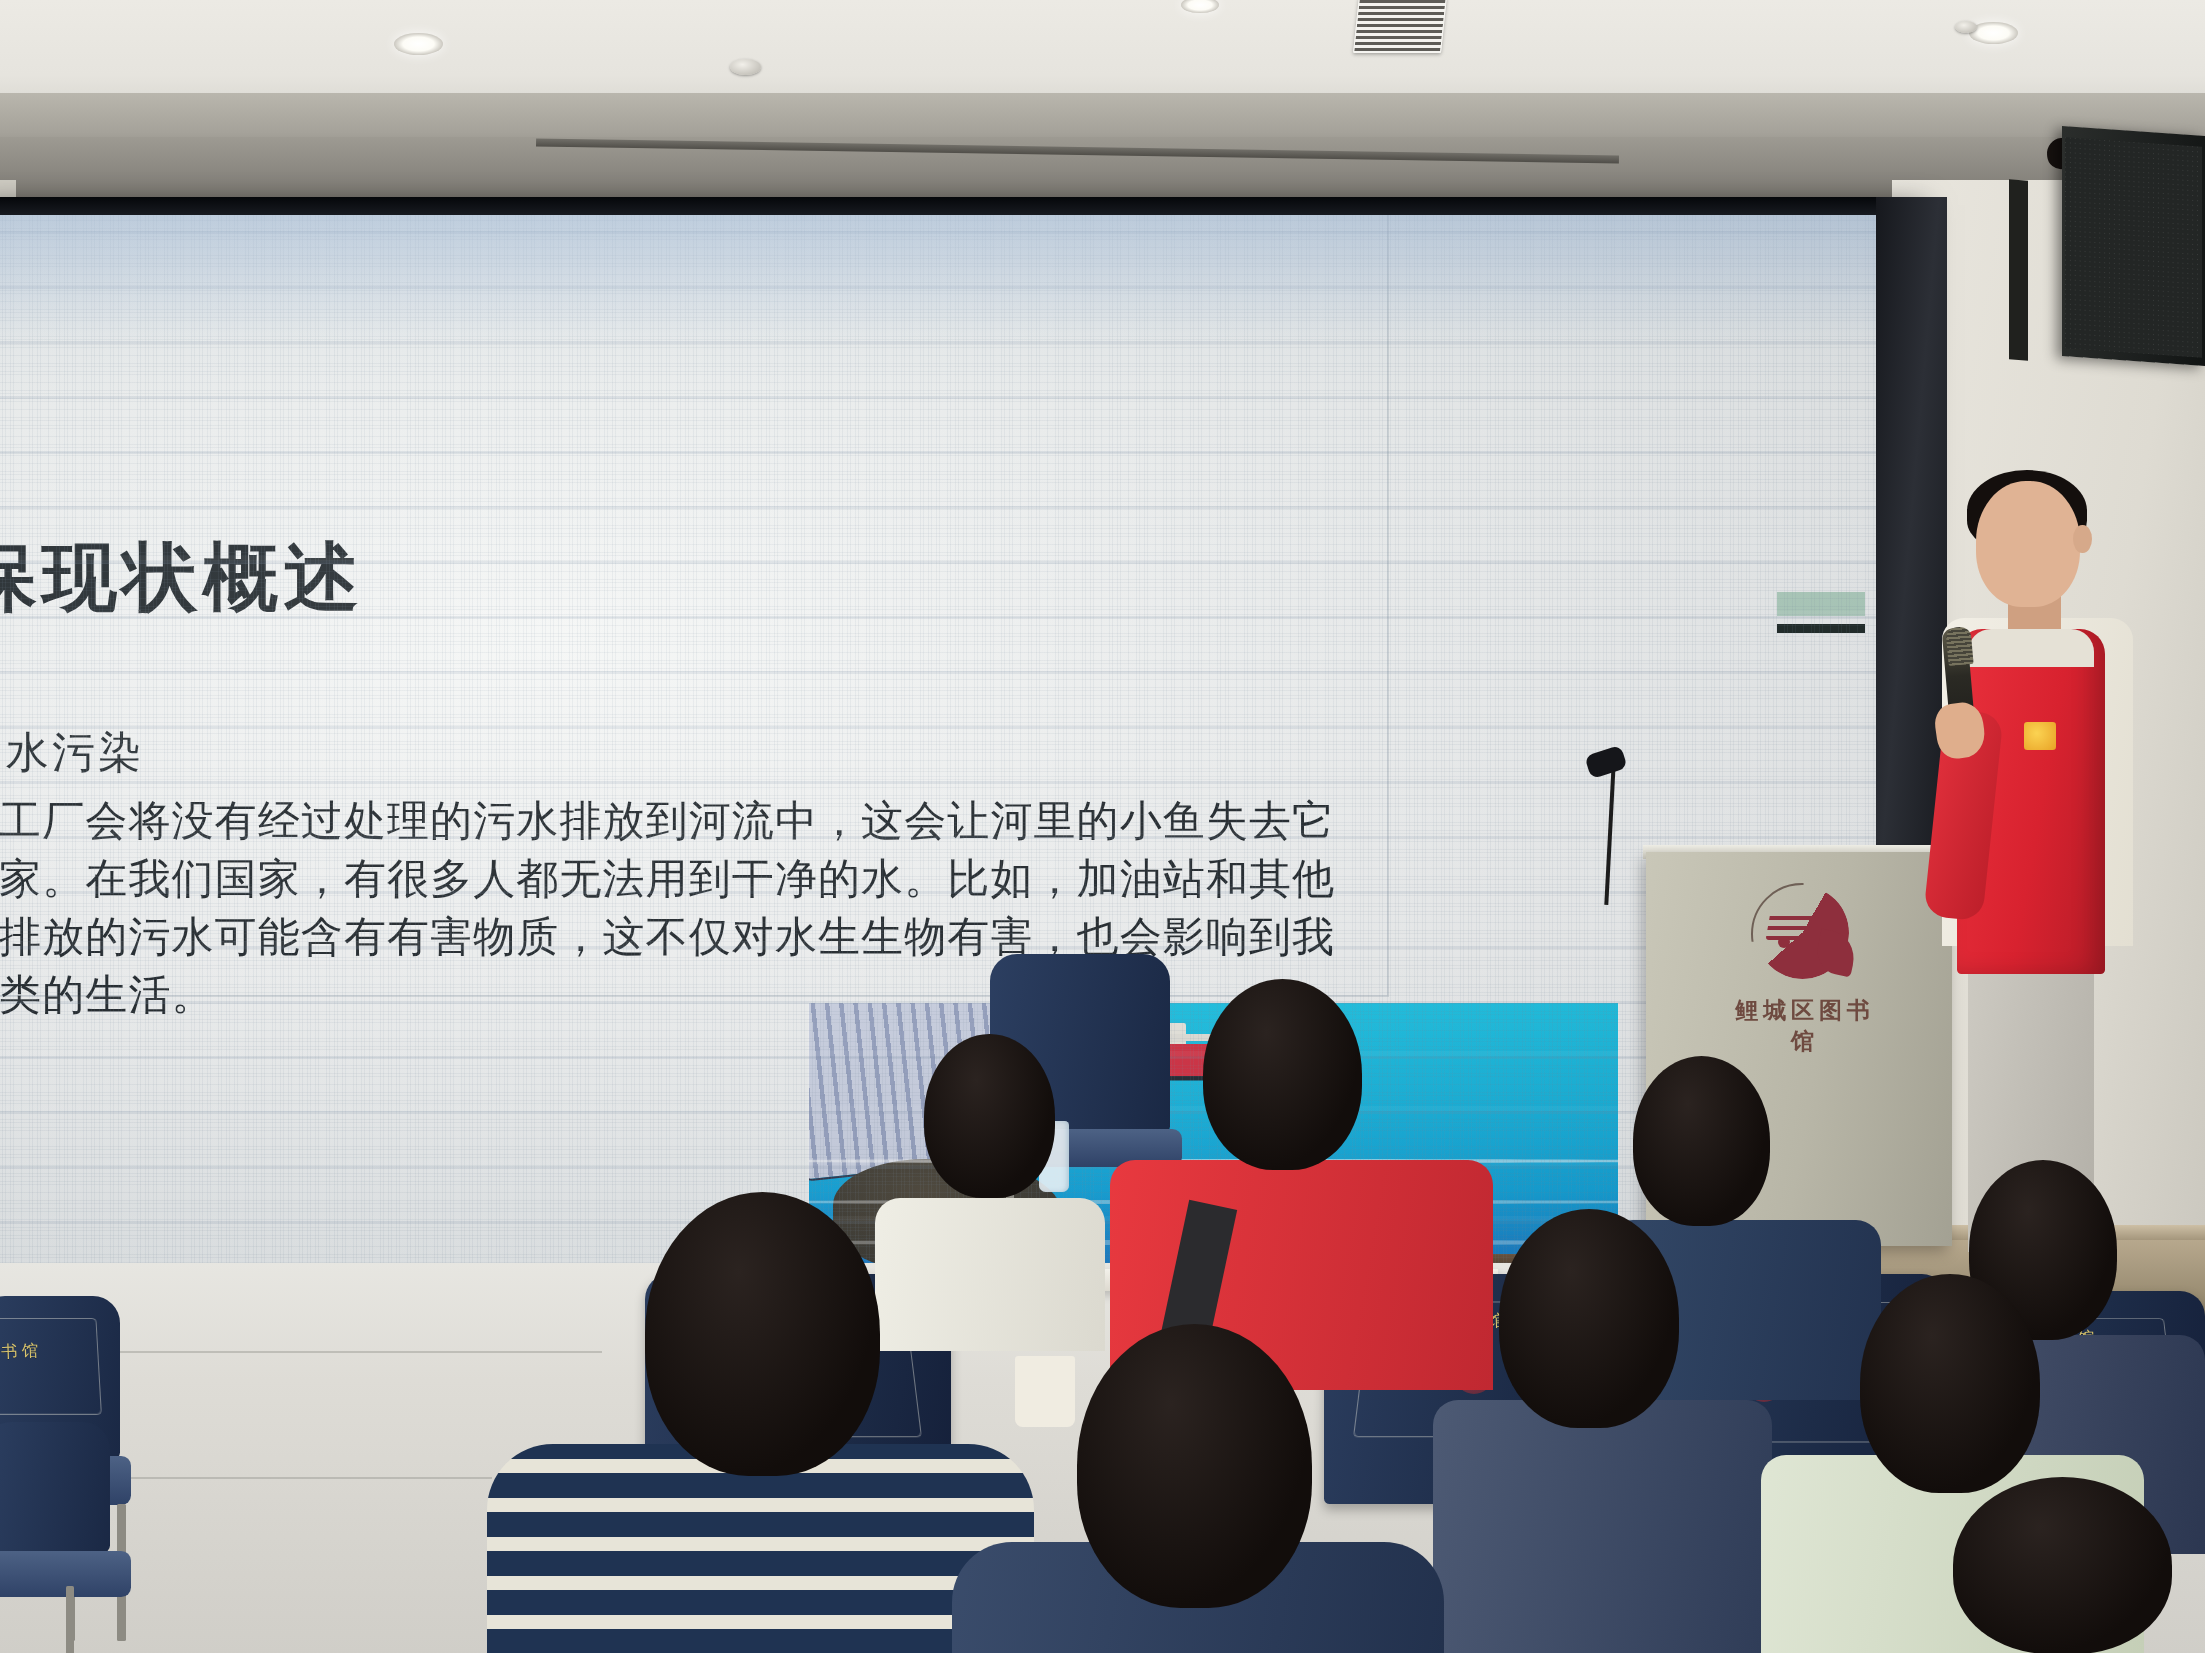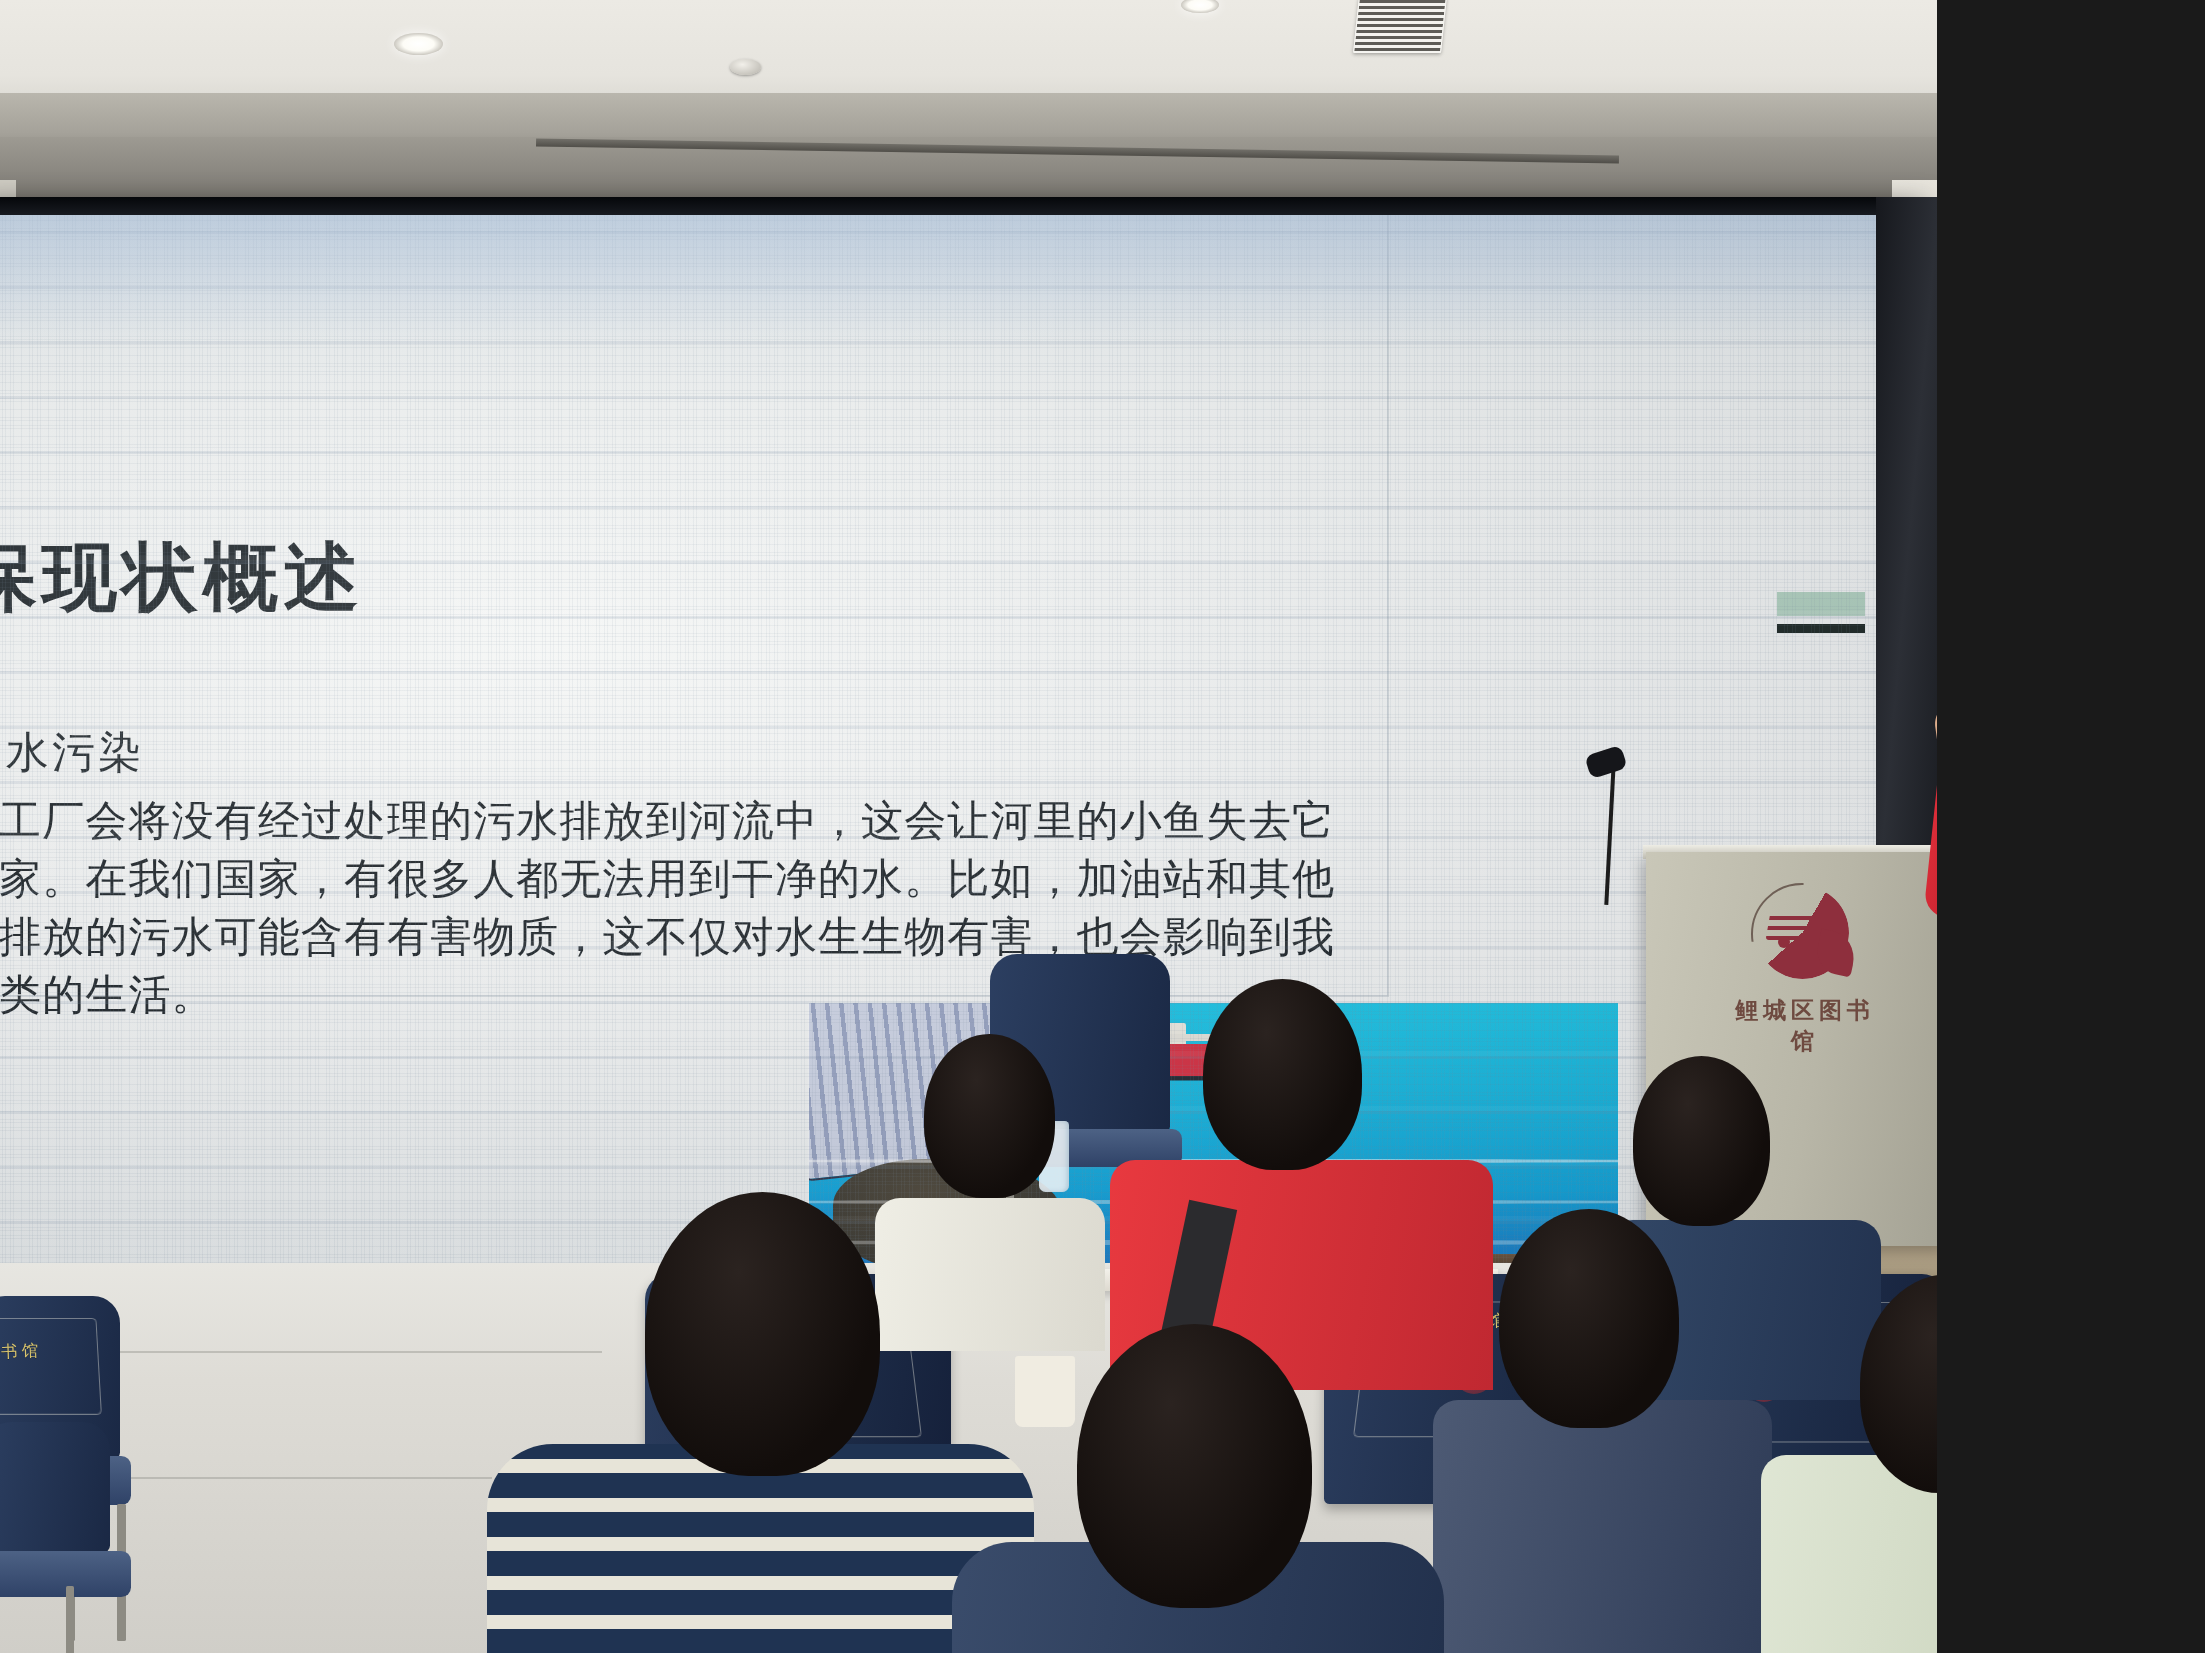--- a/index.html
+++ b/index.html
@@ -1,19 +1,19 @@
 <!DOCTYPE html>
 <html style="font-size:8.8px"><head>
 <meta charset="utf-8">
 <style>
   * { margin:0; padding:0; box-sizing:border-box; }
   html,body { width:2205px; height:1654px; overflow:hidden; background:#1a1a1a;
               font-family:"Liberation Sans","DejaVu Sans",sans-serif; }
 
-  #scene { position:relative; width:1937px; height:1654px; overflow:hidden; }
+  #scene { position:relative; width:2205px; height:1654px; overflow:hidden; }
 
   
   .ceiling{position:absolute;left:0;top:0;width:2205px;height:137px;
     background:linear-gradient(#eceae4 0%,#e6e4de 55%,#cfcdc6 100%);}
   .ceiling-beam{position:absolute;left:0;top:93px;width:2205px;height:66px;
     background:linear-gradient(#b9b6ad,#a5a29a 60%,#8f8c84);}
   .ceiling-shadow{position:absolute;left:0;top:137px;width:2205px;height:60px;
     background:linear-gradient(#9d9a92,#7e7b74);}
   .ac-vent{position:absolute;left:1356px;top:-4.4px;width:88px;height:57px;
     background:repeating-linear-gradient(180deg,#f4f3ef 0 3.3px,#5e5c57 3.3px 6px);

